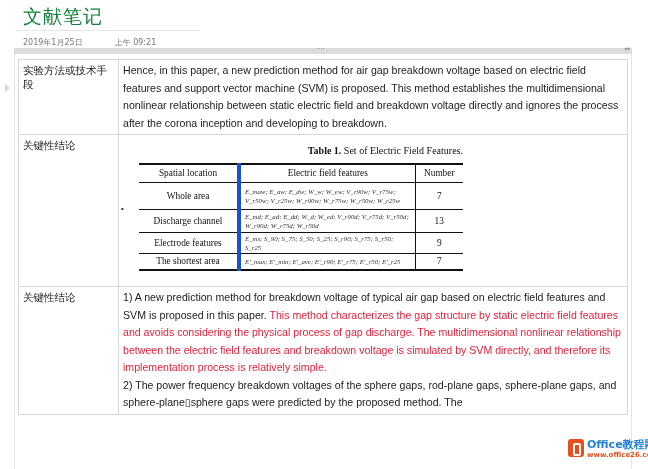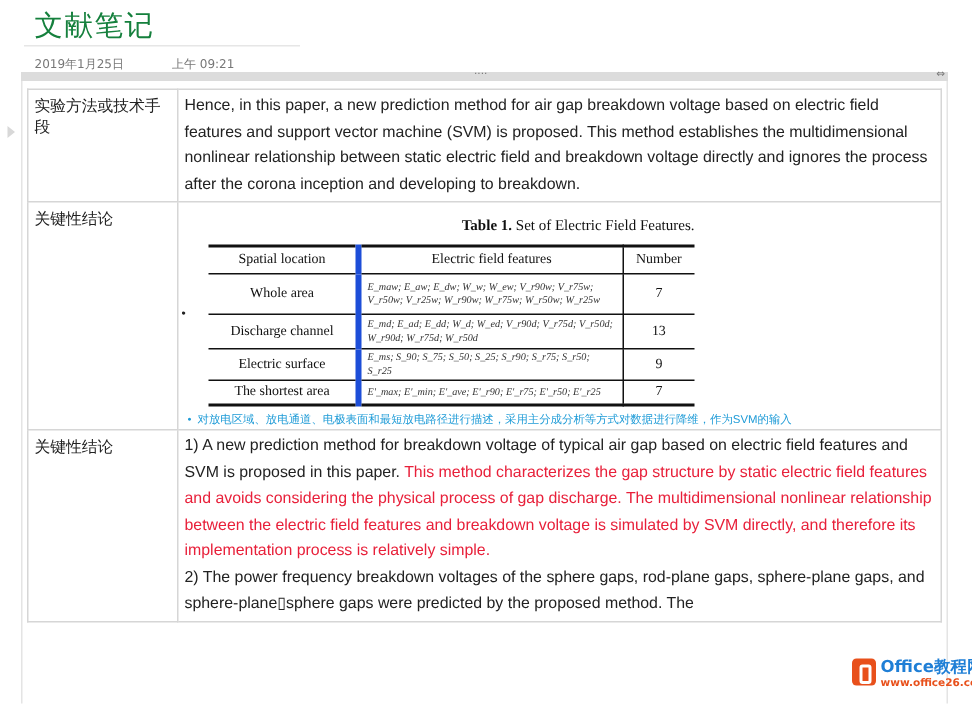--- a/index.html
+++ b/index.html
@@ -89,34 +89,31 @@
             <td class="c-loc">Whole area</td>
             <td class="c-feat">E_maw; E_aw; E_dw; W_w; W_ew; V_r90w; V_r75w; V_r50w; V_r25w; W_r90w; W_r75w; W_r50w; W_r25w</td>
             <td class="c-num">7</td>
           </tr>
           <tr style="height:23px">
             <td class="c-loc">Discharge channel</td>
             <td class="c-feat">E_md; E_ad; E_dd; W_d; W_ed; V_r90d; V_r75d; V_r50d; W_r90d; W_r75d; W_r50d</td>
             <td class="c-num">13</td>
           </tr>
           <tr style="height:16px">
-            <td class="c-loc">Electric surface</td>
+            <td class="c-loc">Electrode features</td>
             <td class="c-feat">E_ms; S_90; S_75; S_50; S_25; S_r90; S_r75; S_r50; S_r25</td>
             <td class="c-num">9</td>
           </tr>
           <tr style="height:16px">
             <td class="c-loc">The shortest area</td>
             <td class="c-feat">E'_max; E'_min; E'_ave; E'_r90; E'_r75; E'_r50; E'_r25</td>
             <td class="c-num">7</td>
           </tr>
         </tbody>
             </table>
-      </div>
-      <div class="note-line">
-        <span class="b">•</span><span>对放电区域、放电通道、电极表面和最短放电路径进行描述，采用主分成分析等方式对数据进行降维，作为SVM的输入</span>
       </div>
     </td>
   </tr>
   <tr>
     <td class="label">关键性结论</td>
     <td class="value">
       <span>1) A new prediction method for breakdown voltage of typical air gap based on electric field features and SVM is proposed in this paper. </span><span class="red">This method characterizes the gap structure by static electric field features and avoids considering the physical process of gap discharge. The multidimensional nonlinear relationship between the electric field features and breakdown voltage is simulated by SVM directly, and therefore its implementation process is relatively simple.</span><br>
       <span>2) The power frequency breakdown voltages of the sphere gaps, rod-plane gaps, sphere-plane gaps, and sphere-plane▯sphere gaps were predicted by the proposed method. The</span><br>
       
     </td>

